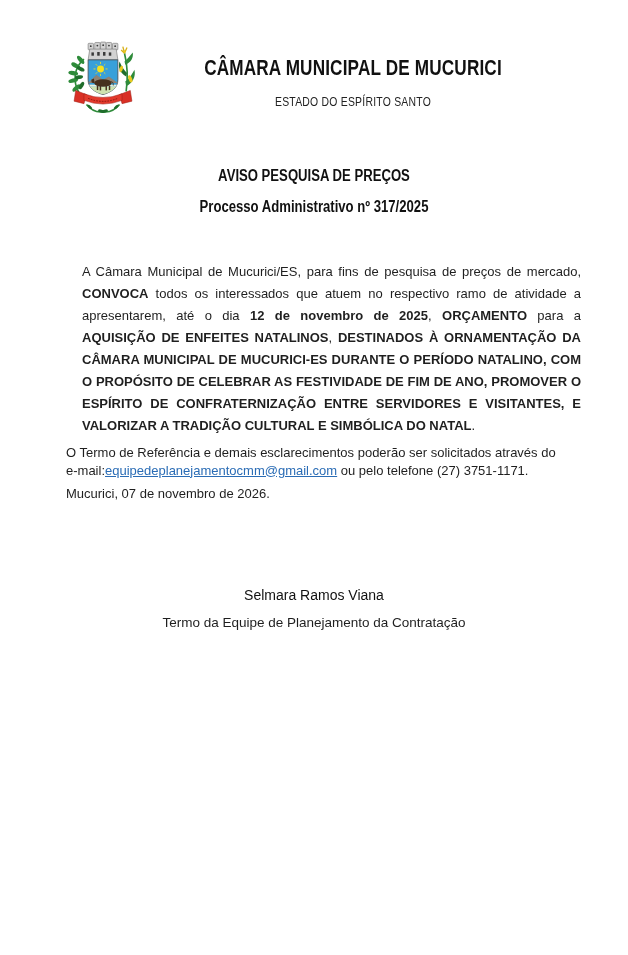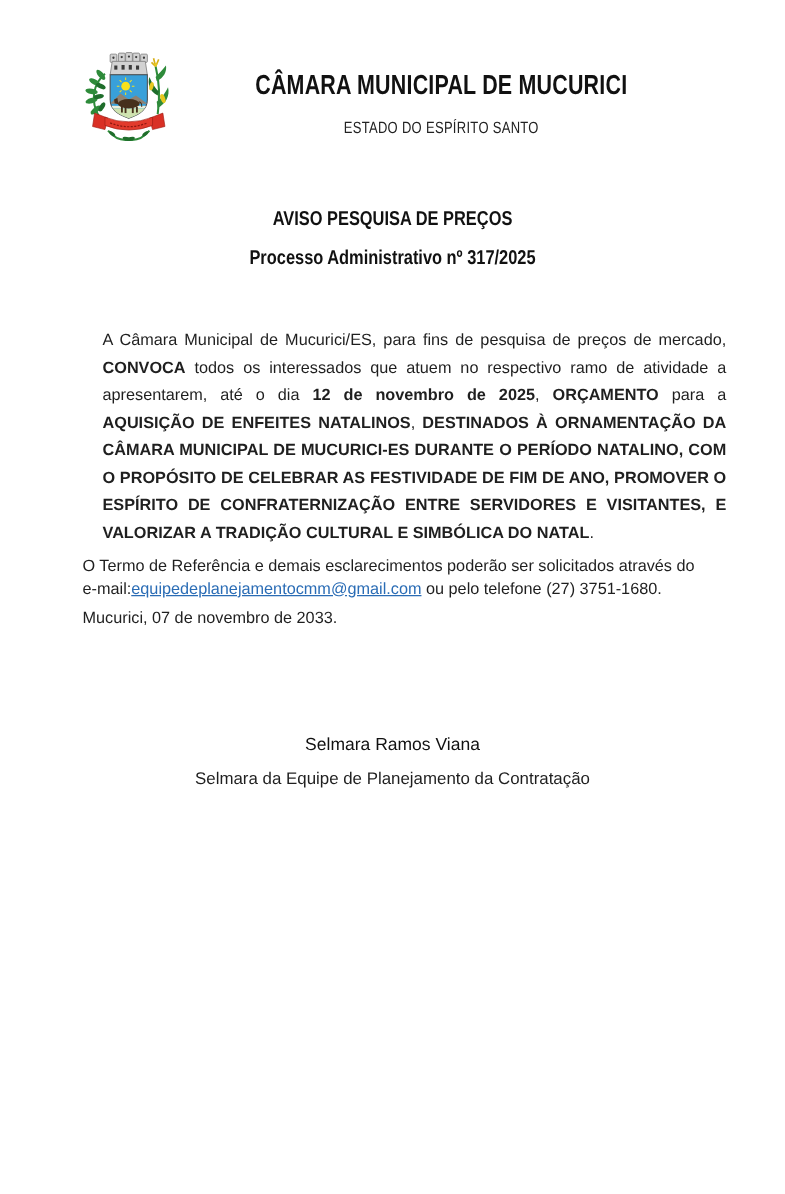--- a/index.html
+++ b/index.html
@@ -146,20 +146,20 @@
   <div class="header-text">
     <div class="org-name">CÂMARA MUNICIPAL DE MUCURICI</div>
     <div class="state-line">ESTADO DO ESPÍRITO SANTO</div>
   </div>
 
   <div class="notice-title">AVISO PESQUISA DE PREÇOS</div>
   <div class="process-line">Processo Administrativo nº 317/2025</div>
 
   <p class="main-paragraph"><span>A Câmara Municipal de Mucurici/ES, para fins de pesquisa de preços de mercado, </span><span class="b">CONVOCA</span><span> todos os interessados que atuem no respectivo ramo de atividade a apresentarem, até o dia </span><span class="b">12 de novembro de 2025</span><span>, </span><span class="b">ORÇAMENTO</span><span> para a </span><span class="b">AQUISIÇÃO DE ENFEITES NATALINOS</span><span>, </span><span class="b">DESTINADOS À ORNAMENTAÇÃO DA CÂMARA MUNICIPAL DE MUCURICI-ES DURANTE O PERÍODO NATALINO, COM O PROPÓSITO DE CELEBRAR AS FESTIVIDADE DE FIM DE ANO, PROMOVER O ESPÍRITO DE CONFRATERNIZAÇÃO ENTRE SERVIDORES E VISITANTES, E VALORIZAR A TRADIÇÃO CULTURAL E SIMBÓLICA DO NATAL</span><span>.</span></p>
 
-  <p class="contact-paragraph"><span>O Termo de Referência e demais esclarecimentos poderão ser solicitados através do e-mail:</span><a class="email-link">equipedeplanejamentocmm@gmail.com</a><span> ou pelo telefone (27) 3751-1680.</span></p>
+  <p class="contact-paragraph"><span>O Termo de Referência e demais esclarecimentos poderão ser solicitados através do e-mail:</span><a class="email-link">equipedeplanejamentocmm@gmail.com</a><span> ou pelo telefone (27) 3751-1171.</span></p>
 
-  <div class="date-line">Mucurici, 07 de novembro de 2033.</div>
+  <div class="date-line">Mucurici, 07 de novembro de 2026.</div>
 
   <div class="sig-name">Selmara Ramos Viana</div>
-  <div class="sig-role">Selmara da Equipe de Planejamento da Contratação</div>
+  <div class="sig-role">Termo da Equipe de Planejamento da Contratação</div>
 
 </div>
 
 </body></html>

